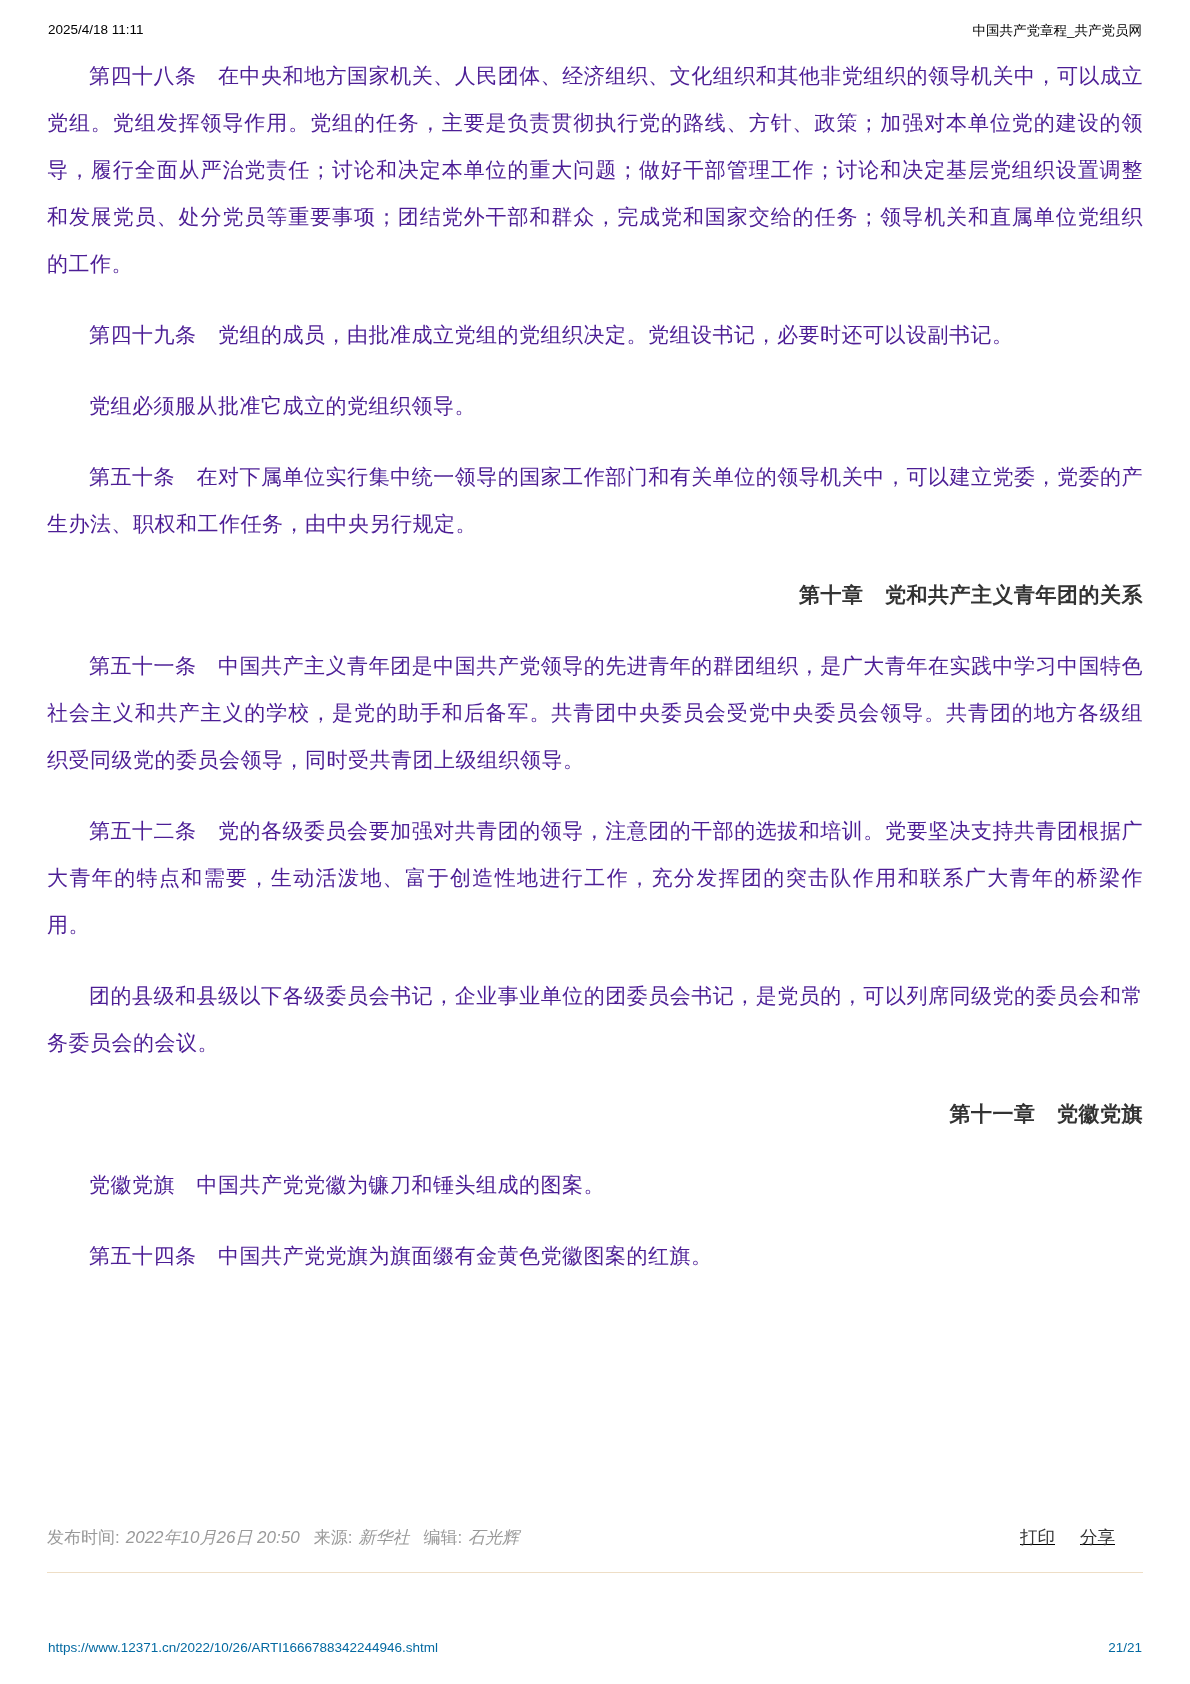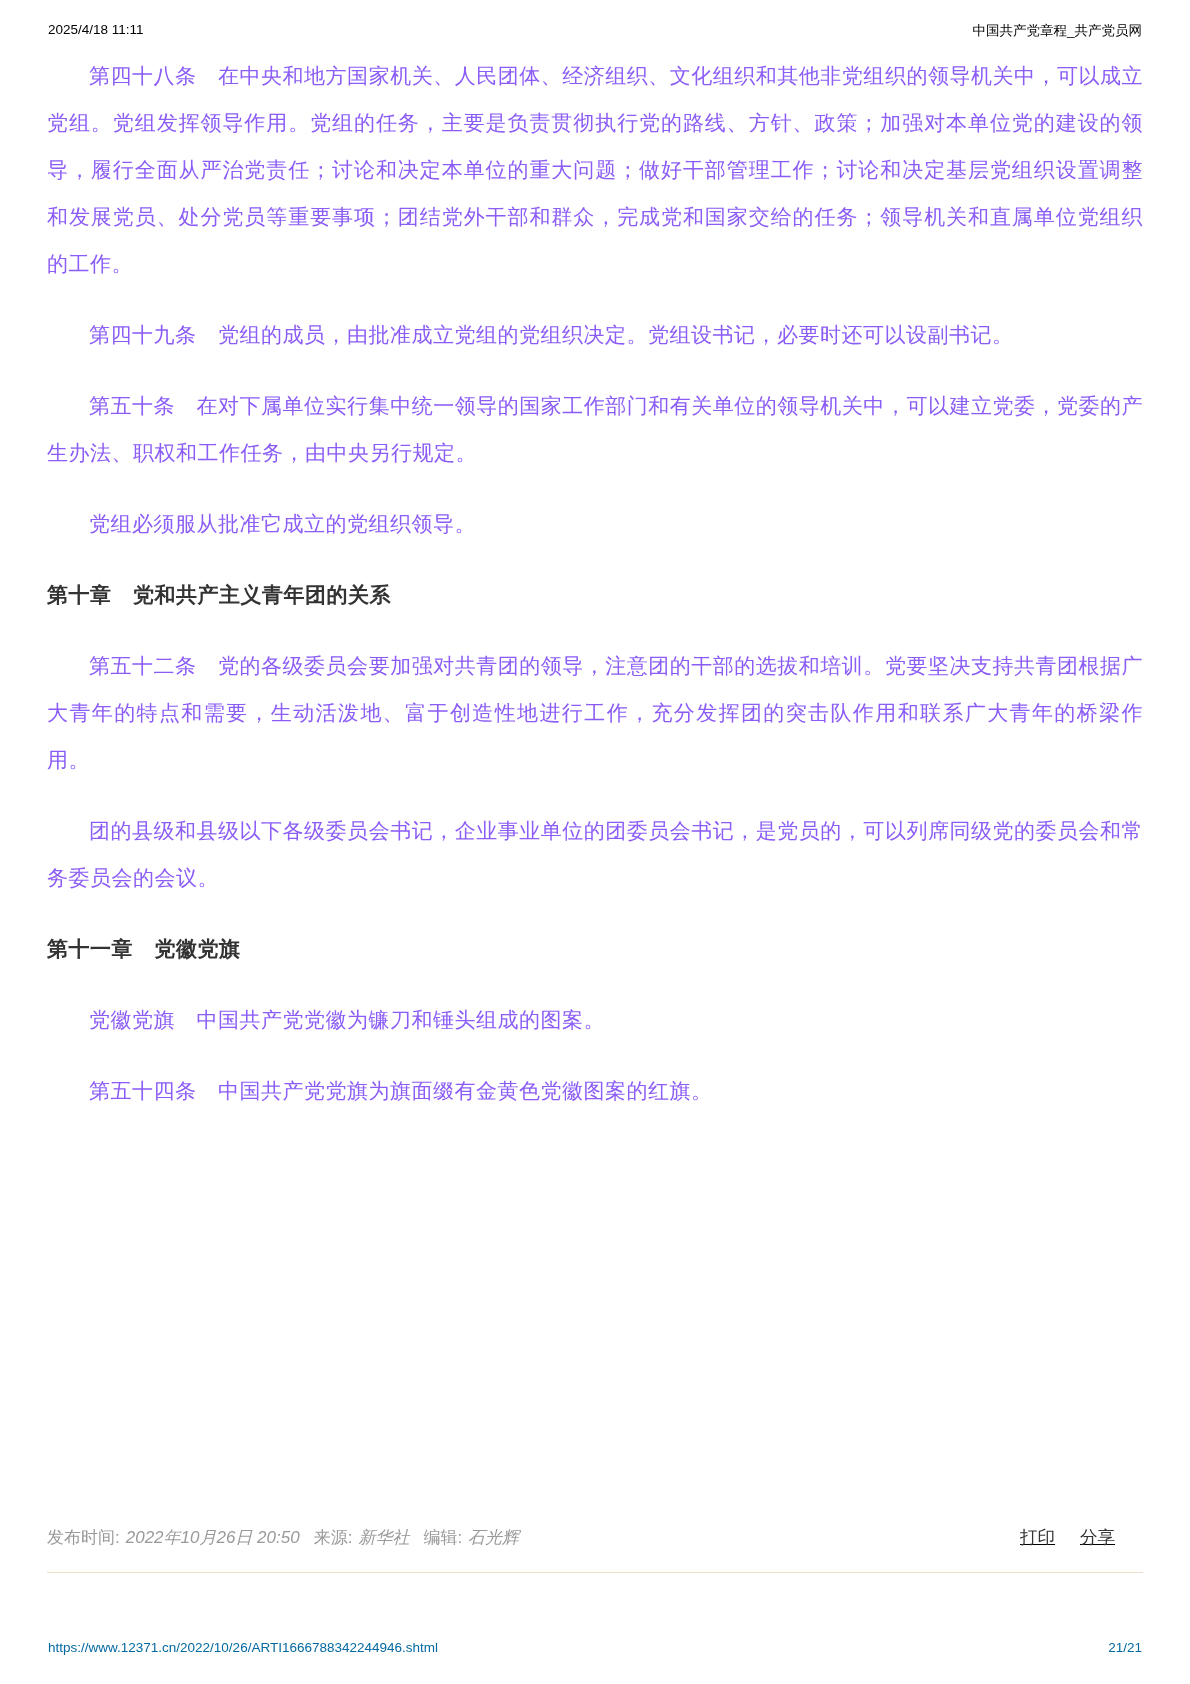--- a/index.html
+++ b/index.html
@@ -27,33 +27,33 @@
   .article {
     position: absolute;
     top: 52px;
     left: 47px;
     width: 1096px;
     color: #333333;
   }
   .body-para {
     font-size: 21px;
     line-height: 47px;
-    color: #8b5cf6;
+    color: #4c1d95;
     text-align: justify;
     text-indent: 42px;
     margin-top: 24px;
     letter-spacing: 0.5px;
   }
   .body-para:first-child { margin-top: 0; }
   .chapter-heading {
     font-size: 21px;
     line-height: 47px;
     font-weight: bold;
     color: #333333;
-    text-align: left;
+    text-align: right;
     margin-top: 24px;
     letter-spacing: 0.5px;
   }
 
   
   .meta-bar {
     position: absolute;
     left: 47px; right: 47px;
     top: 1516px;
     height: 42px;
@@ -101,23 +101,24 @@
 
   <div class="print-header">
     <span class="ph-datetime">2025/4/18 11:11</span>
     <span class="ph-title">中国共产党章程_共产党员网</span>
   </div>
 
   <div class="article">
 
   <p class="body-para">第四十八条　在中央和地方国家机关、人民团体、经济组织、文化组织和其他非党组织的领导机关中，可以成立党组。党组发挥领导作用。党组的任务，主要是负责贯彻执行党的路线、方针、政策；加强对本单位党的建设的领导，履行全面从严治党责任；讨论和决定本单位的重大问题；做好干部管理工作；讨论和决定基层党组织设置调整和发展党员、处分党员等重要事项；团结党外干部和群众，完成党和国家交给的任务；领导机关和直属单位党组织的工作。</p>
       <p class="body-para">第四十九条　党组的成员，由批准成立党组的党组织决定。党组设书记，必要时还可以设副书记。</p>
+      <p class="body-para">党组必须服从批准它成立的党组织领导。</p>
       <p class="body-para">第五十条　在对下属单位实行集中统一领导的国家工作部门和有关单位的领导机关中，可以建立党委，党委的产生办法、职权和工作任务，由中央另行规定。</p>
-      <p class="body-para">党组必须服从批准它成立的党组织领导。</p>
       <h2 class="chapter-heading">第十章　党和共产主义青年团的关系</h2>
+      <p class="body-para">第五十一条　中国共产主义青年团是中国共产党领导的先进青年的群团组织，是广大青年在实践中学习中国特色社会主义和共产主义的学校，是党的助手和后备军。共青团中央委员会受党中央委员会领导。共青团的地方各级组织受同级党的委员会领导，同时受共青团上级组织领导。</p>
       <p class="body-para">第五十二条　党的各级委员会要加强对共青团的领导，注意团的干部的选拔和培训。党要坚决支持共青团根据广大青年的特点和需要，生动活泼地、富于创造性地进行工作，充分发挥团的突击队作用和联系广大青年的桥梁作用。</p>
       <p class="body-para">团的县级和县级以下各级委员会书记，企业事业单位的团委员会书记，是党员的，可以列席同级党的委员会和常务委员会的会议。</p>
       <h2 class="chapter-heading">第十一章　党徽党旗</h2>
       <p class="body-para">党徽党旗　中国共产党党徽为镰刀和锤头组成的图案。</p>
       <p class="body-para">第五十四条　中国共产党党旗为旗面缀有金黄色党徽图案的红旗。</p>
     </div>
 
   <div class="meta-bar">
     <div class="publish-info">
       <span class="lbl">发布时间:</span><span class="val">2022年10月26日 20:50</span><span class="lbl">来源:</span><span class="val">新华社</span><span class="lbl">编辑:</span><span class="val">石光辉</span>

